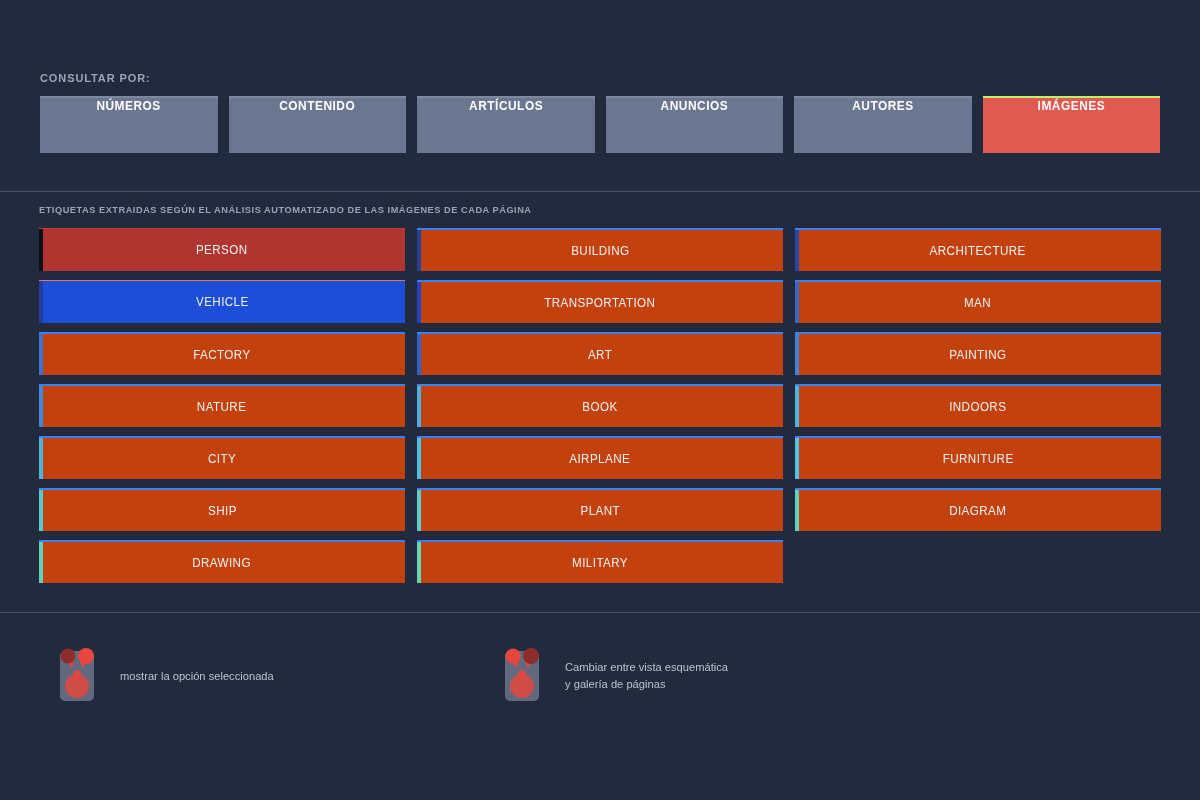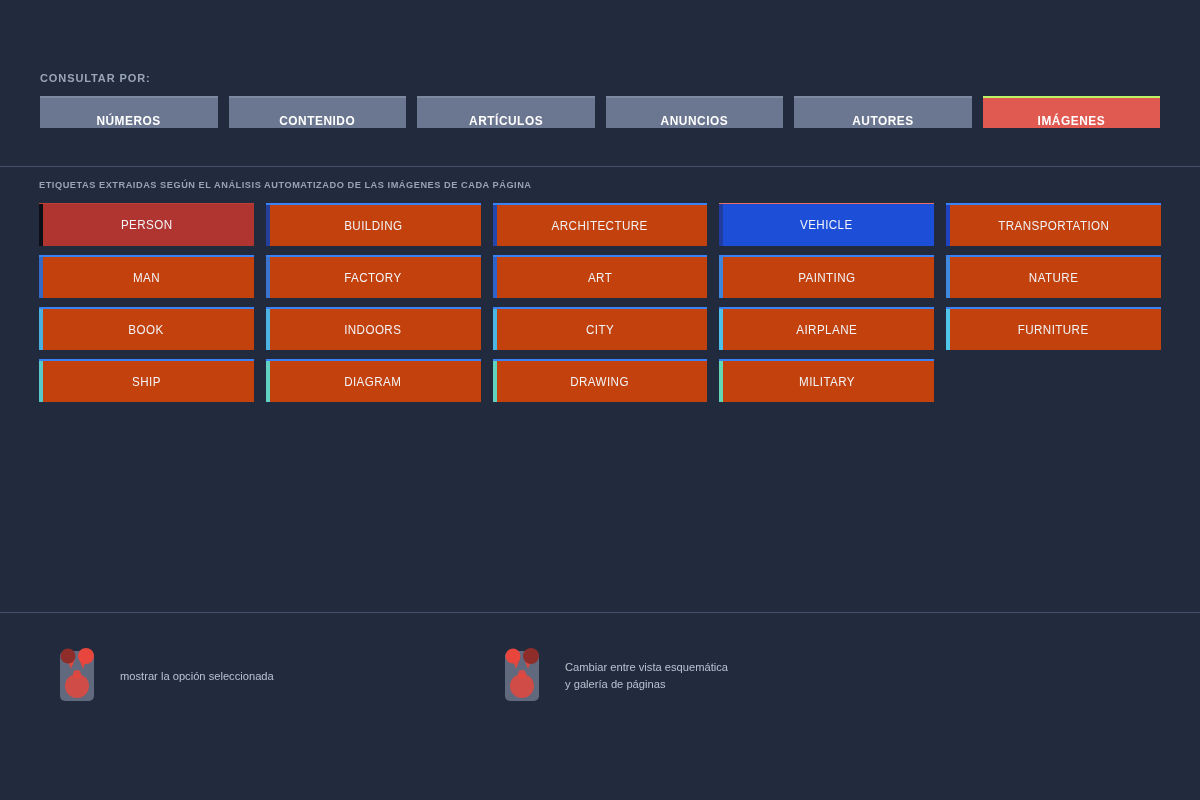--- a/index.html
+++ b/index.html
@@ -27,25 +27,25 @@
     text-transform: uppercase;
     margin-bottom: 12px;
     font-stretch: condensed;
   }
   .tab-row {
     display: flex;
     gap: 11px;
   }
   .tab {
     flex: 1 1 0;
-    height: 32px;
+    height: 57px;
     background: #6b7790;
     border-top: 2px solid #7e89a0;
     display: flex;
-    align-items: flex-end;
+    align-items: flex-start;
     justify-content: center;
     cursor: pointer;
     box-sizing: border-box;
   }
   .tab-label {
     font-size: 13.5px;
     font-weight: 700;
     color: #ffffff;
     letter-spacing: 0.6px;
     text-transform: uppercase;
@@ -80,21 +80,21 @@
     letter-spacing: 0.55px;
     color: #98a4b6;
     font-weight: 600;
     text-transform: uppercase;
     margin-bottom: 13px;
     transform: scaleX(0.97);
     transform-origin: left center;
   }
   .tag-grid {
     display: grid;
-    grid-template-columns: repeat(5, 1fr);
+    grid-template-columns: repeat(3, 1fr);
     column-gap: 12px;
     row-gap: 9px;
   }
   .tag-chip {
     height: 43px;
     background: #c2410c;
     display: flex;
     align-items: center;
     justify-content: center;
     position: relative;
@@ -233,20 +233,23 @@
         <span class="tag-label">CITY</span>
       </div>
       <div class="tag-chip" style="--accent: #4cc0e6;">
         <span class="tag-label">AIRPLANE</span>
       </div>
       <div class="tag-chip" style="--accent: #4fc6e8;">
         <span class="tag-label">FURNITURE</span>
       </div>
       <div class="tag-chip" style="--accent: #58c9c9;">
         <span class="tag-label">SHIP</span>
+      </div>
+      <div class="tag-chip" style="--accent: #5ccdc8;">
+        <span class="tag-label">PLANT</span>
       </div>
       <div class="tag-chip" style="--accent: #5fd2c4;">
         <span class="tag-label">DIAGRAM</span>
       </div>
       <div class="tag-chip" style="--accent: #5fd3bd;">
         <span class="tag-label">DRAWING</span>
       </div>
       <div class="tag-chip" style="--accent: #63d6b5;">
         <span class="tag-label">MILITARY</span>
       </div>

